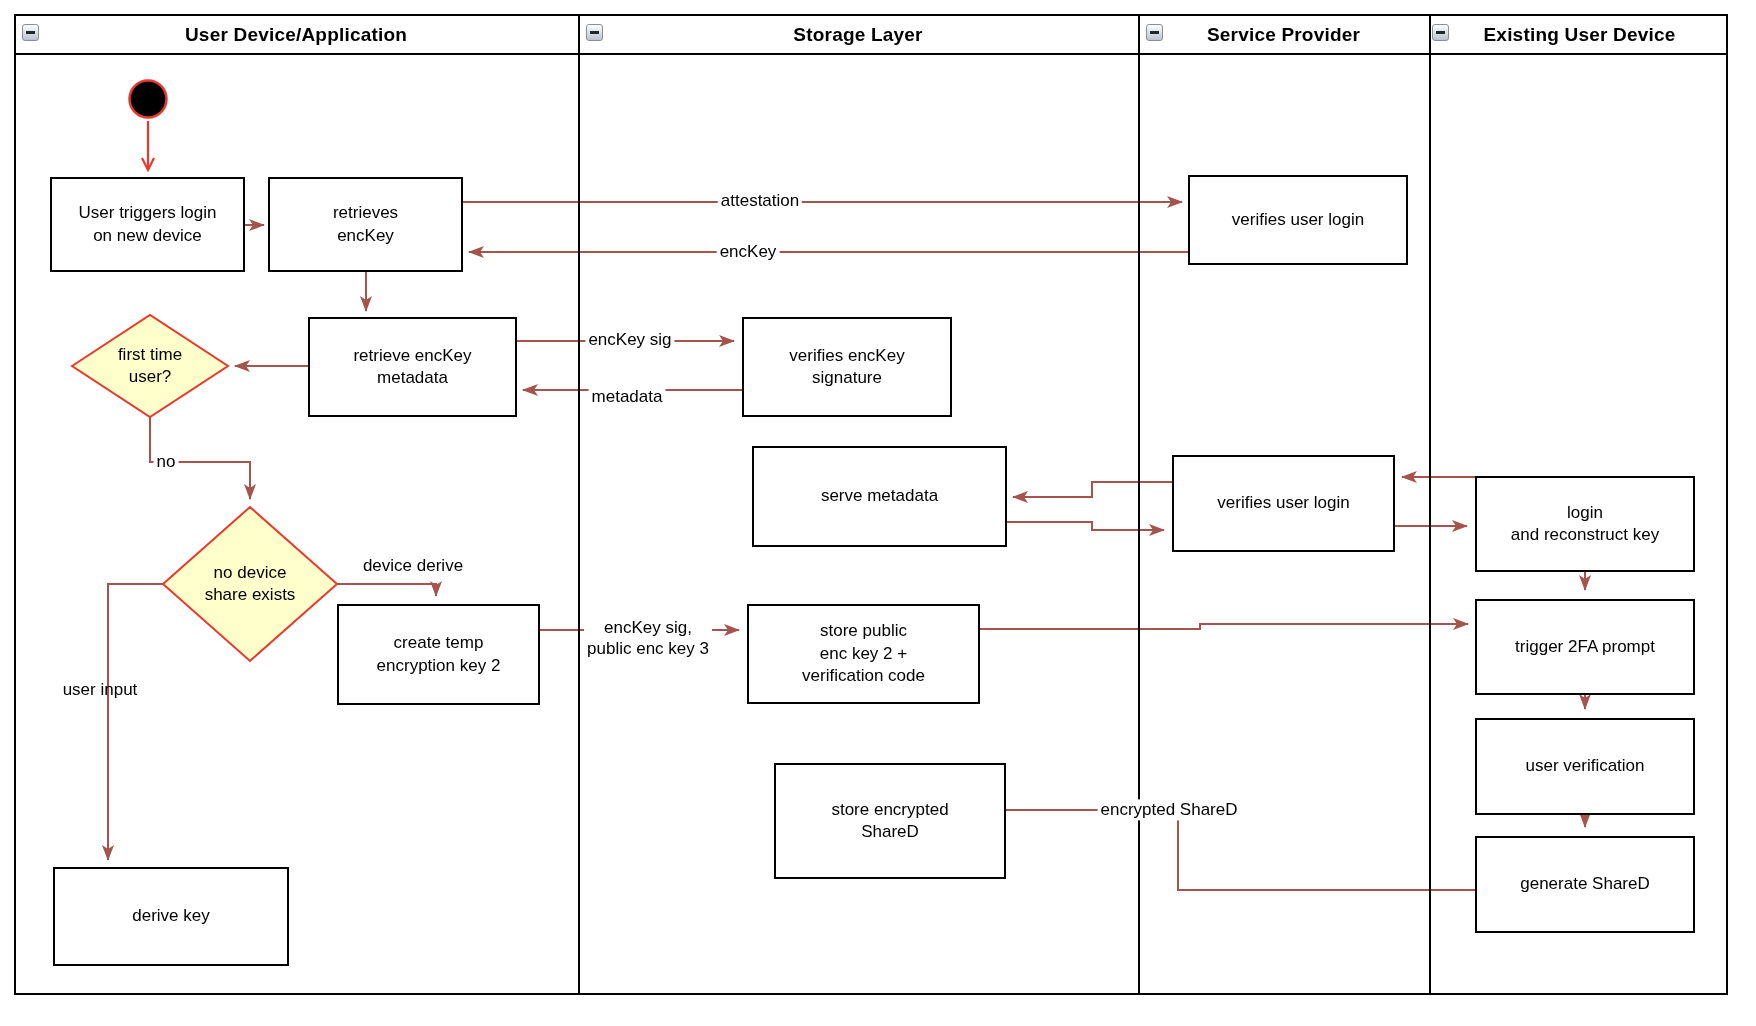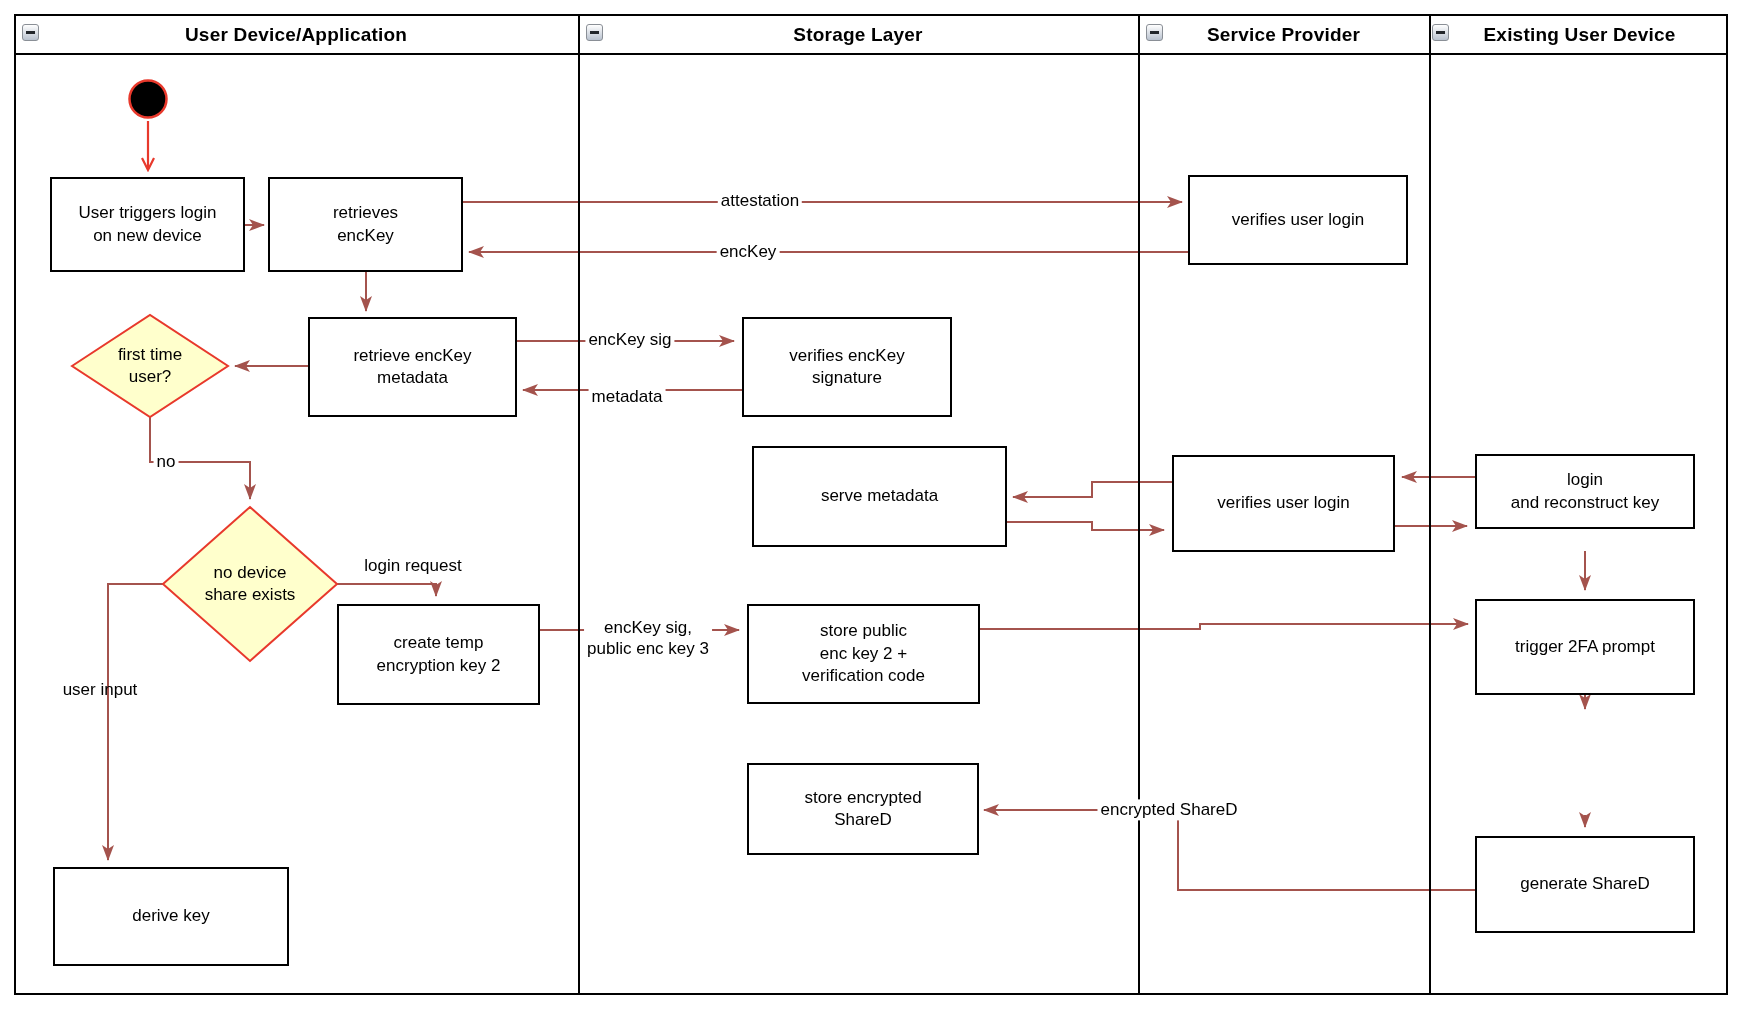--- a/index.html
+++ b/index.html
@@ -121,35 +121,36 @@
   <div class="node" style="left:337px;top:604px;width:203px;height:101px">create temp
 encryption key 2</div>
   <div class="node" style="left:53px;top:867px;width:236px;height:99px">derive key</div>
 
   <div class="node" style="left:742px;top:317px;width:210px;height:100px">verifies encKey
 signature</div>
   <div class="node" style="left:752px;top:446px;width:255px;height:101px">serve metadata</div>
   <div class="node" style="left:747px;top:604px;width:233px;height:100px">store public
 enc key 2 +
 verification code</div>
-  <div class="node" style="left:747px;top:763px;width:232px;height:92px">store encrypted
+  <div class="node" style="left:774px;top:763px;width:232px;height:116px">store encrypted
 ShareD</div>
 
   <div class="node" style="left:1188px;top:175px;width:220px;height:90px">verifies user login</div>
   <div class="node" style="left:1172px;top:455px;width:223px;height:97px">verifies user login</div>
 
-  <div class="node" style="left:1475px;top:454px;width:220px;height:75px">login
+  <div class="node" style="left:1475px;top:476px;width:220px;height:96px">login
 and reconstruct key</div>
   <div class="node" style="left:1475px;top:599px;width:220px;height:96px">trigger 2FA prompt</div>
+  <div class="node" style="left:1475px;top:718px;width:220px;height:97px">user verification</div>
   <div class="node" style="left:1475px;top:836px;width:220px;height:97px">generate ShareD</div>
 
   <div class="elabel" style="left:760px;top:201px">attestation</div>
   <div class="elabel" style="left:748px;top:252px">encKey</div>
   <div class="elabel" style="left:630px;top:340px">encKey sig</div>
   <div class="elabel" style="left:627px;top:397px">metadata</div>
   <div class="elabel" style="left:166px;top:462px">no</div>
-  <div class="elabel" style="left:413px;top:566px">login request</div>
+  <div class="elabel" style="left:413px;top:566px">device derive</div>
   <div class="elabel" style="left:648px;top:638px">encKey sig,
 public enc key 3</div>
   <div class="elabel nobg" style="left:100px;top:690px">user input</div>
   <div class="elabel" style="left:1169px;top:810px">encrypted ShareD</div>
 
 </div>
 
 </body></html>

